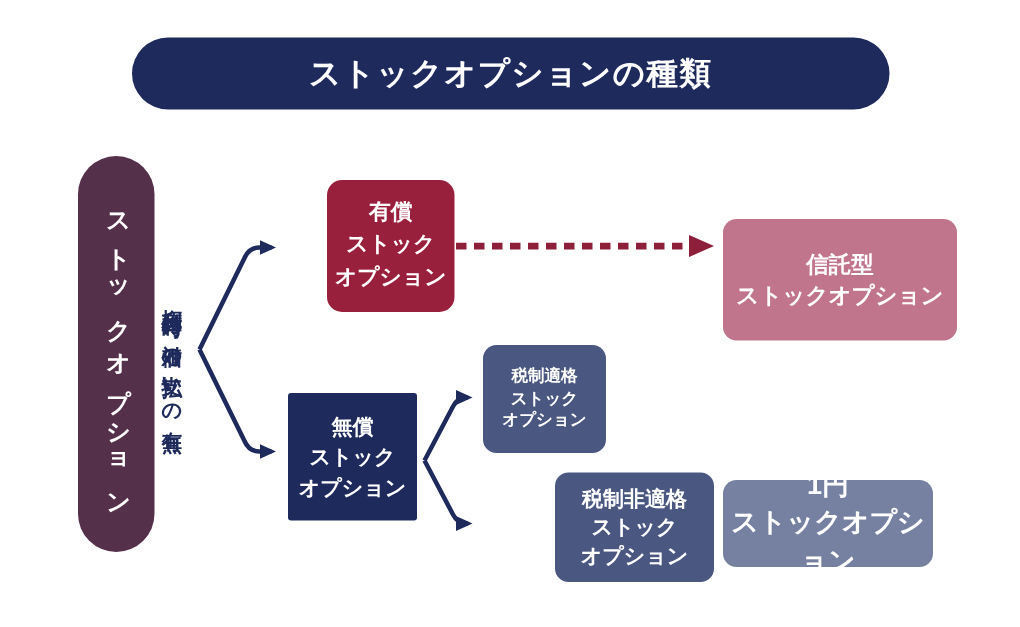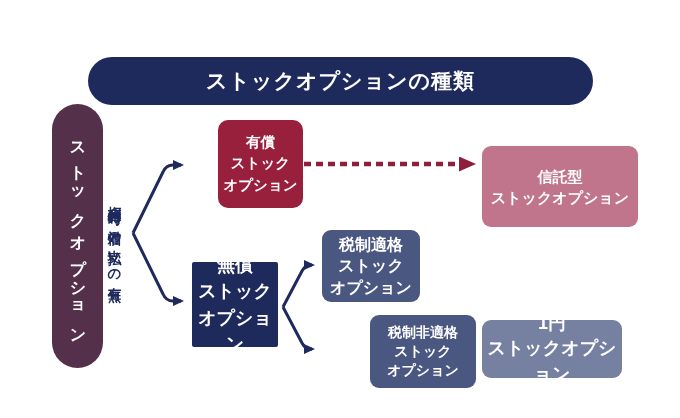--- a/index.html
+++ b/index.html
@@ -2,21 +2,21 @@
 <html><head>
 <meta charset="utf-8">
 <style>
   html,body{margin:0;padding:0;background:#ffffff;font-family:"Liberation Sans","DejaVu Sans",sans-serif;}
   .canvas{position:relative;width:680px;height:418px;background:#ffffff;overflow:hidden;}
 
   .title-pill{
     position:absolute;left:88px;top:25px;width:505px;height:48px;
     background:#1e2a5c;border-radius:26px;
     display:flex;align-items:center;justify-content:center;
-    color:#ffffff;font-size:21px;font-weight:bold;letter-spacing:1px;margin-top:32px;
+    color:#ffffff;font-size:21px;font-weight:bold;letter-spacing:1px;
   }
 
   .root-pill{
     position:absolute;left:52px;top:104px;width:51px;height:264px;
     background:#54304a;border-radius:26px;
     display:flex;align-items:center;justify-content:center;
   }
   .root-pill .vtext{
     writing-mode:vertical-rl;text-orientation:upright;
     color:#ffffff;font-size:16px;font-weight:bold;letter-spacing:5px;
@@ -30,22 +30,22 @@
     writing-mode:vertical-rl;text-orientation:upright;
     color:#1e2a5c;font-size:13.5px;font-weight:bold;letter-spacing:1.5px;
   }
 
   .node{
     position:absolute;display:flex;align-items:center;justify-content:center;
     color:#ffffff;font-weight:bold;text-align:center;white-space:pre-line;
     line-height:1.45;
   }
   .node-paid{left:190px;top:120px;width:85px;height:88px;background:#99203c;border-radius:10px;font-size:14.5px;margin-left:28px;}
-  .node-free{left:192px;top:262px;width:86px;height:85px;background:#1e2a5c;border-radius:2px;font-size:18px;}
-  .node-qualified{left:322px;top:230px;width:98px;height:72px;background:#4a5780;border-radius:9px;font-size:16px;line-height:1.35;}
+  .node-free{left:192px;top:262px;width:86px;height:85px;background:#1e2a5c;border-radius:2px;font-size:14px;}
+  .node-qualified{left:322px;top:230px;width:82px;height:72px;background:#4a5780;border-radius:9px;font-size:11px;line-height:1.35;}
   .node-nonqualified{left:322px;top:315px;width:106px;height:73px;background:#4a5780;border-radius:9px;font-size:14px;line-height:1.35;margin-left:48px;}
   .node-trust{left:482px;top:146px;width:156px;height:81px;background:#c0758d;border-radius:9px;font-size:15px;line-height:1.4;}
   .node-oneyen{left:482px;top:320px;width:140px;height:58px;background:#7680a1;border-radius:9px;font-size:18px;line-height:1.4;}
 
   .connector-layer{position:absolute;left:0;top:0;width:680px;height:418px;pointer-events:none;}
 </style>
 </head>
 <body>
 
 <div class="canvas">

